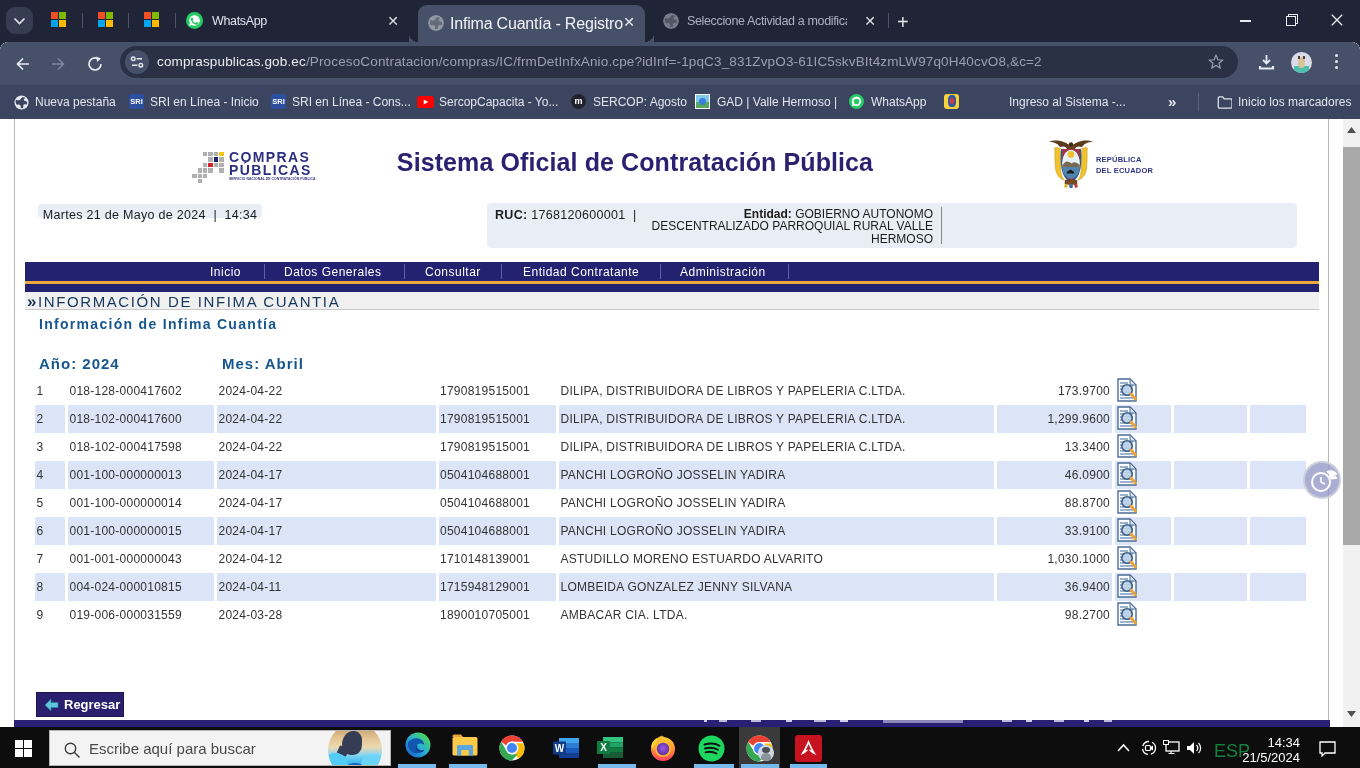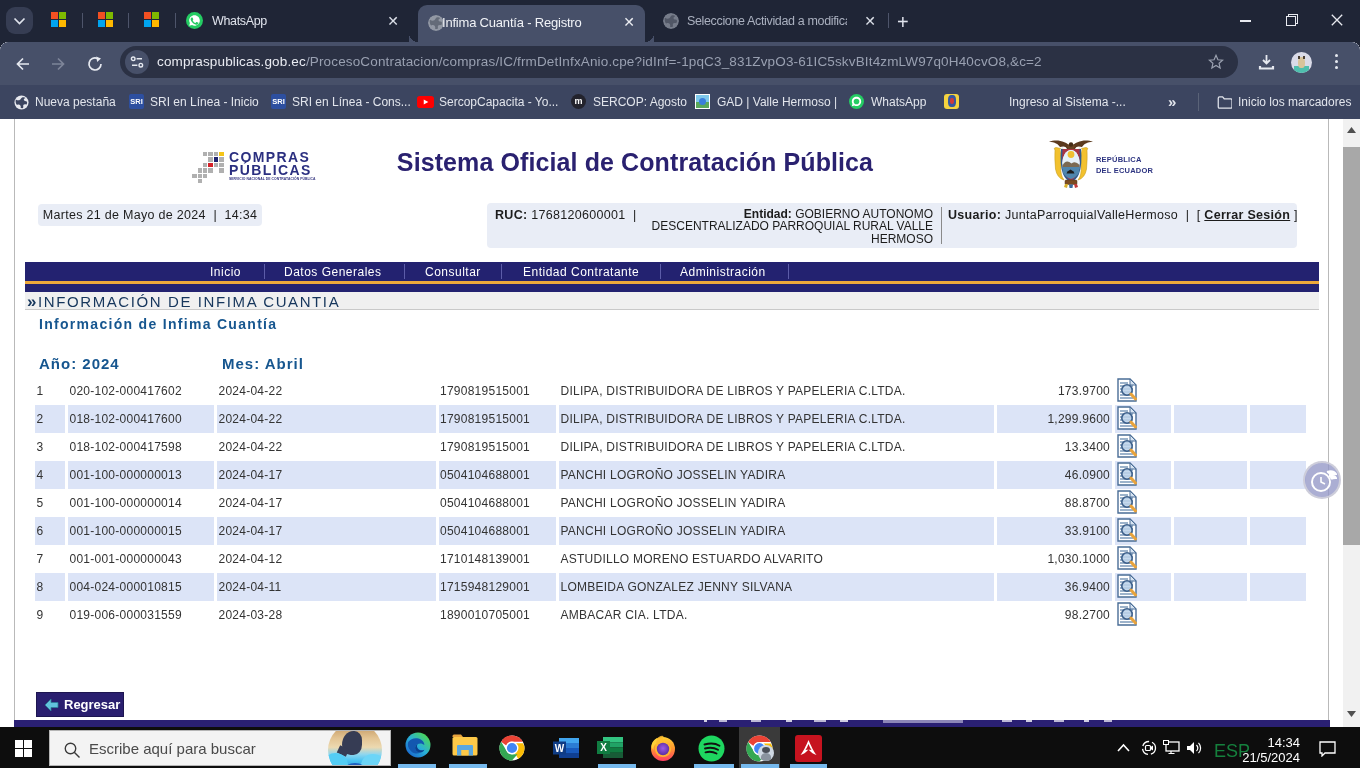--- a/index.html
+++ b/index.html
@@ -45,21 +45,21 @@
 
 
 #cplogo { left:192px; top:146px; width:190px; height:42px; }
 #cplogo .sq { position:absolute; width:4.4px; height:4.4px; background:#b0b0b0; }
 #cptext { position:absolute; left:37px; top:4.5px; color:#2b2f80; font-weight:bold; font-size:14px; line-height:13.4px; letter-spacing:1.4px; }
 #cpsub { position:absolute; left:37px; top:31px; color:#33337f; font-size:3.4px; font-weight:bold; letter-spacing:0.05px; }
 #title { left:340px; top:148px; width:590px; text-align:center; color:#2a2170; font-weight:bold; font-size:25px; letter-spacing:0.1px; }
 #ecrest { left:1048px; top:137px; }
 #ectext { left:1096px; top:154px; color:#2c3380; font-weight:bold; font-size:7.5px; line-height:11px; letter-spacing:0.2px; }
 .infobox { background:#e9edf6; border-radius:4px; font-size:12.5px; color:#1c1c1c; letter-spacing:0.3px; }
-#datebox { left:38px; top:204px; width:224px; height:22px; line-height:22px; text-align:center; }
+#datebox { left:38px; top:204px; width:224px; height:14px; line-height:22px; text-align:center; }
 #bigbox { left:487px; top:203px; width:810px; height:45px; }
 #bigbox b { font-weight:bold; }
 #vdiv { position:absolute; left:454px; top:4px; width:1px; height:37px; background:#8a8a8a; }
 
 
 #menubar { left:25px; top:262px; width:1294px; height:37px; background:#232270; }
 #menubar .mi { position:absolute; top:3px; color:#fff; font-size:12px; letter-spacing:0.5px; }
 #menubar .ms1 { position:absolute; top:2px; width:1px; height:15px; background:#5c5ca8; }
 #goldline { left:25px; top:281px; width:1294px; height:3px; background:#eca83b; }
 
@@ -129,21 +129,21 @@
         <path d="M12 4.5c-4.1 0-7.5 3.3-7.5 7.4 0 1.3.35 2.6 1 3.7L4.6 19.4l3.9-.95c1.05.57 2.25.9 3.5.9 4.1 0 7.5-3.3 7.5-7.4S16.1 4.5 12 4.5z" fill="#fff"></path>
         <path d="M9.3 8.2c-.2-.45-.4-.46-.6-.47l-.5-.01c-.18 0-.47.07-.7.32s-.95.93-.95 2.27 .97 2.63 1.1 2.81 1.88 3 4.62 4.09c2.28.9 2.75.72 3.24.68s1.6-.66 1.83-1.29 .22-1.17.16-1.29-.25-.18-.52-.31-1.6-.79-1.84-.88-.43-.13-.61.13-.7.88-.85 1.06-.31.2-.58.07-1.14-.42-2.17-1.34c-.8-.72-1.34-1.6-1.5-1.87s-.02-.41.12-.55c.12-.12.27-.32.4-.47s.18-.27.27-.45 .04-.34-.02-.47-.6-1.45-.82-1.98z" fill="#24cc63"></path>
       </svg>
     <div class="abs tabtxt" style="left:212px;">WhatsApp</div>
     <div class="abs tabx" style="left:385px;">✕</div>
     <div id="activetab" class="abs">
       <svg class="abs globe" style="left:10px;top:10px;" width="16" height="16" viewBox="0 0 17 17">
           <circle cx="8.5" cy="8.5" r="8.5" fill="#9298a4"></circle>
           <path d="M2 5 C5 7 7 6 8 4 C9 2 12 2 13 3.5 C10 4.5 11 7 13.5 7 C15 7 15.5 9 14 11 C12 10 10 11 10.5 13 C11 15 9 15.5 7.5 14.5 C8.5 12 6 10 4 11 C2.5 11.5 1.5 8 2 5z" fill="#646b78"></path>
         </svg>
-      <div class="abs" style="left:24px;top:10px;color:#f1f3f7;font-size:13px;letter-spacing:-0.2px;white-space:nowrap;">Infima Cuantía - Registro</div>
+      <div class="abs" style="left:32px;top:10px;color:#f1f3f7;font-size:16px;letter-spacing:-0.2px;white-space:nowrap;">Infima Cuantía - Registro</div>
       <div class="abs" style="left:203px;top:9px;width:16px;height:16px;color:#eceef3;font-size:14px;line-height:16px;text-align:center;">✕</div>
     </div>
     <svg class="abs globe" style="left:663px;top:13px;" width="16" height="16" viewBox="0 0 17 17">
         <circle cx="8.5" cy="8.5" r="8.5" fill="#767c8a"></circle>
         <path d="M2 5 C5 7 7 6 8 4 C9 2 12 2 13 3.5 C10 4.5 11 7 13.5 7 C15 7 15.5 9 14 11 C12 10 10 11 10.5 13 C11 15 9 15.5 7.5 14.5 C8.5 12 6 10 4 11 C2.5 11.5 1.5 8 2 5z" fill="#515766"></path>
       </svg>
     <div class="abs tabtxt" style="left:687px;color:#aab0bf;width:160px;overflow:hidden;">Seleccione Actividad a modifica</div>
     <div class="abs tabx" style="left:862px;">✕</div>
     <div class="abs tabsep" style="left:888px;"></div>
     <div class="abs" style="left:897px;top:11px;color:#dfe3ec;font-size:20px;font-weight:300;">+</div>
@@ -299,21 +299,20 @@
       <path d="M29 47 L26 47 L27 51 L30 50z" fill="#c03a3a"></path>
       <path d="M21 47.5 L25 47.5 L24.5 51 L21.5 51z" fill="#3a6a9e"></path>
     </svg>
     <div id="ectext" class="abs">REPÚBLICA<br>DEL ECUADOR</div>
 
     <div id="datebox" class="abs infobox">Martes 21 de Mayo de 2024&nbsp; | &nbsp;14:34</div>
     <div id="bigbox" class="abs infobox">
       <div class="abs" style="left:8px;top:5px;"><b>RUC:</b> 1768120600001&nbsp; |</div>
       <div class="abs" style="right:364px;top:5px;text-align:right;line-height:12.3px;letter-spacing:0;font-size:12px;white-space:nowrap;"><b>Entidad:</b> GOBIERNO AUTONOMO<br>DESCENTRALIZADO PARROQUIAL RURAL VALLE<br>HERMOSO</div>
       <div id="vdiv"></div>
-      <div class="abs" style="left:461px;top:5px;white-space:nowrap;"><b>Usuario:</b> JuntaParroquialValleHermoso &nbsp;|&nbsp; [ <b style="text-decoration:underline;">Cerrar Sesión</b> ]</div>
     </div>
 
     <div id="menubar" class="abs">
       <span class="mi" style="left:185px;">Inicio</span>
           <span class="ms1" style="left:239px;"></span>
       <span class="mi" style="left:259px;">Datos Generales</span>
           <span class="ms1" style="left:379px;"></span>
       <span class="mi" style="left:400px;">Consultar</span>
           <span class="ms1" style="left:476px;"></span>
       <span class="mi" style="left:498px;">Entidad Contratante</span>
@@ -339,21 +338,21 @@
             <col style="width:117.5px">
             <col style="width:435px">
             <col style="width:115px">
             <col style="width:56px">
             <col style="width:73px">
             <col style="width:56px">
           </colgroup>
       <tbody>
       <tr>
               <td>1</td>
-              <td>020-102-000417602</td>
+              <td>018-128-000417602</td>
               <td>2024-04-22</td>
               <td>1790819515001</td>
               <td>DILIPA, DISTRIBUIDORA DE LIBROS Y PAPELERIA C.LTDA.</td>
               <td class="num">173.9700</td>
               <td class="vc"><svg class="vicon" viewBox="0 0 20 24">
                   <path d="M1 1 H13 L19 7 V23 H1 Z" fill="#fff" stroke="#4a6d96" stroke-width="1.4"></path>
                   <path d="M13 1 L13 7 L19 7 Z" fill="#d7e4f2" stroke="#4a6d96" stroke-width="1"></path>
                   <g stroke="#5b80a8" stroke-width="1.2">
                     <line x1="3" y1="5" x2="11" y2="5"></line>
                     <line x1="3" y1="8" x2="16" y2="8"></line>

